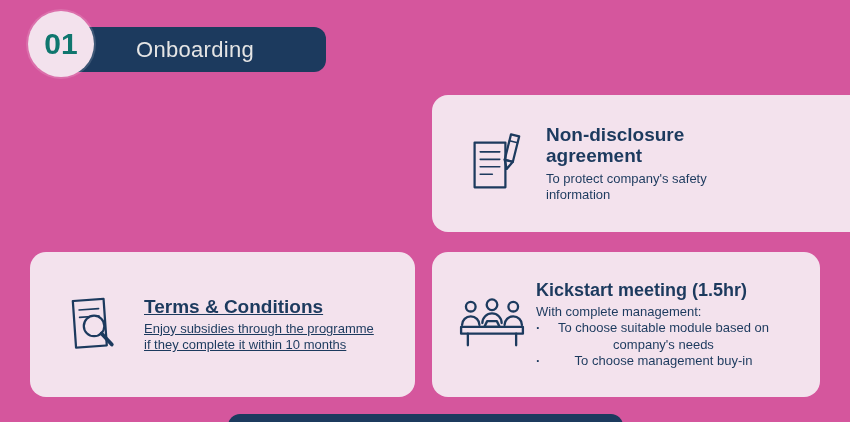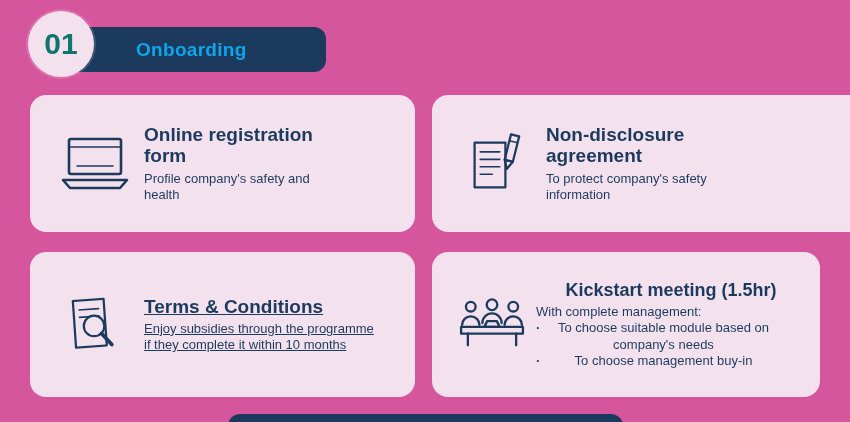--- a/index.html
+++ b/index.html
@@ -14,21 +14,21 @@
 
   
   .pill {
     position:absolute; left:58px; top:27px;
     width:268px; height:45px;
     background:#1c3a5e;
     border-radius:12px;
     display:flex; align-items:center;
     padding-left:78px; box-sizing:border-box;
   }
-  .pill-text { color:#0ea5e9; font-size:19px; font-weight:bold; letter-spacing:.3px; }
+  .pill-text { color:#e5e5e5; font-size:22px; font-weight:normal; letter-spacing:.3px; }
   .circle {
     position:absolute; left:28px; top:11px;
     width:66px; height:66px; border-radius:50%;
     background:#f3e2ed;
     display:flex; align-items:center; justify-content:center;
     box-shadow:0 0 0 2px rgba(255,255,255,0.15);
   }
   .circle-text { font-size:30px; font-weight:bold; color:#0f766e; }
 
   
@@ -49,21 +49,21 @@
     display:flex; align-items:center; justify-content:center;
   }
   .card-3 .icon-wrap { flex:0 0 88px; width:88px; }
   .text { flex:1; }
   .title {
     font-size:19px; font-weight:bold; line-height:1.12;
     color:#1c3a5e; margin-bottom:4px;
   }
   .card-0 .title { max-width:175px; }
   .card-1 .title { max-width:190px; }
-  .card-3 .title { font-size:18px;text-align:center; }
+  .card-3 .title { font-size:18px; }
   .body {
     font-size:13px; line-height:1.25; color:#1c3a5e; font-weight:normal;
   }
   .card-0 .body { max-width:185px; }
   .card-1 .body { max-width:170px; }
   .card-2 .body { max-width:230px; }
   .bullet { display:flex; font-size:13px; line-height:1.25; color:#1c3a5e; }
   .marker { width:10px; flex:0 0 10px; text-align:left; font-weight:bold; }
   .bullet-text { flex:1; max-width:235px;text-align:center; }
 
@@ -81,34 +81,20 @@
 
 <div class="canvas">
 
   <div class="pill">
     <span class="pill-text">Onboarding</span>
   </div>
   <div class="circle">
     <span class="circle-text">01</span>
   </div>
 
-  <div class="card card-0">
-    <div class="icon-wrap">
-      <svg viewBox="0 0 80 60" width="80" height="60" fill="none" stroke="#1c3a5e" stroke-width="2.6" stroke-linecap="round" stroke-linejoin="round">
-        <rect x="14" y="5" width="52" height="35" rx="2"></rect>
-        <line x1="14" y1="13" x2="66" y2="13" stroke-width="1.6"></line>
-        <line x1="22" y1="32" x2="58" y2="32" stroke-width="1.6"></line>
-        <path d="M8 46 h64 l-7 8 H15 z"></path>
-      </svg>
-    </div>
-    <div class="text">
-      <div class="title">Online registration form</div>
-      <div class="body">Profile company's safety and health</div>
-    </div>
-  </div>
 
   <div class="card card-1">
     <div class="icon-wrap">
       <svg viewBox="0 0 60 66" width="56" height="62" fill="none" stroke="#1c3a5e" stroke-width="2.4" stroke-linecap="round" stroke-linejoin="round">
         <rect x="6" y="10" width="33" height="48"></rect>
         <line x1="12" y1="20" x2="33" y2="20" stroke-width="1.7"></line>
         <line x1="12" y1="28" x2="33" y2="28" stroke-width="1.7"></line>
         <line x1="12" y1="36" x2="33" y2="36" stroke-width="1.7"></line>
         <line x1="12" y1="44" x2="25" y2="44" stroke-width="1.7"></line>
         <g transform="rotate(14 46 18)">

